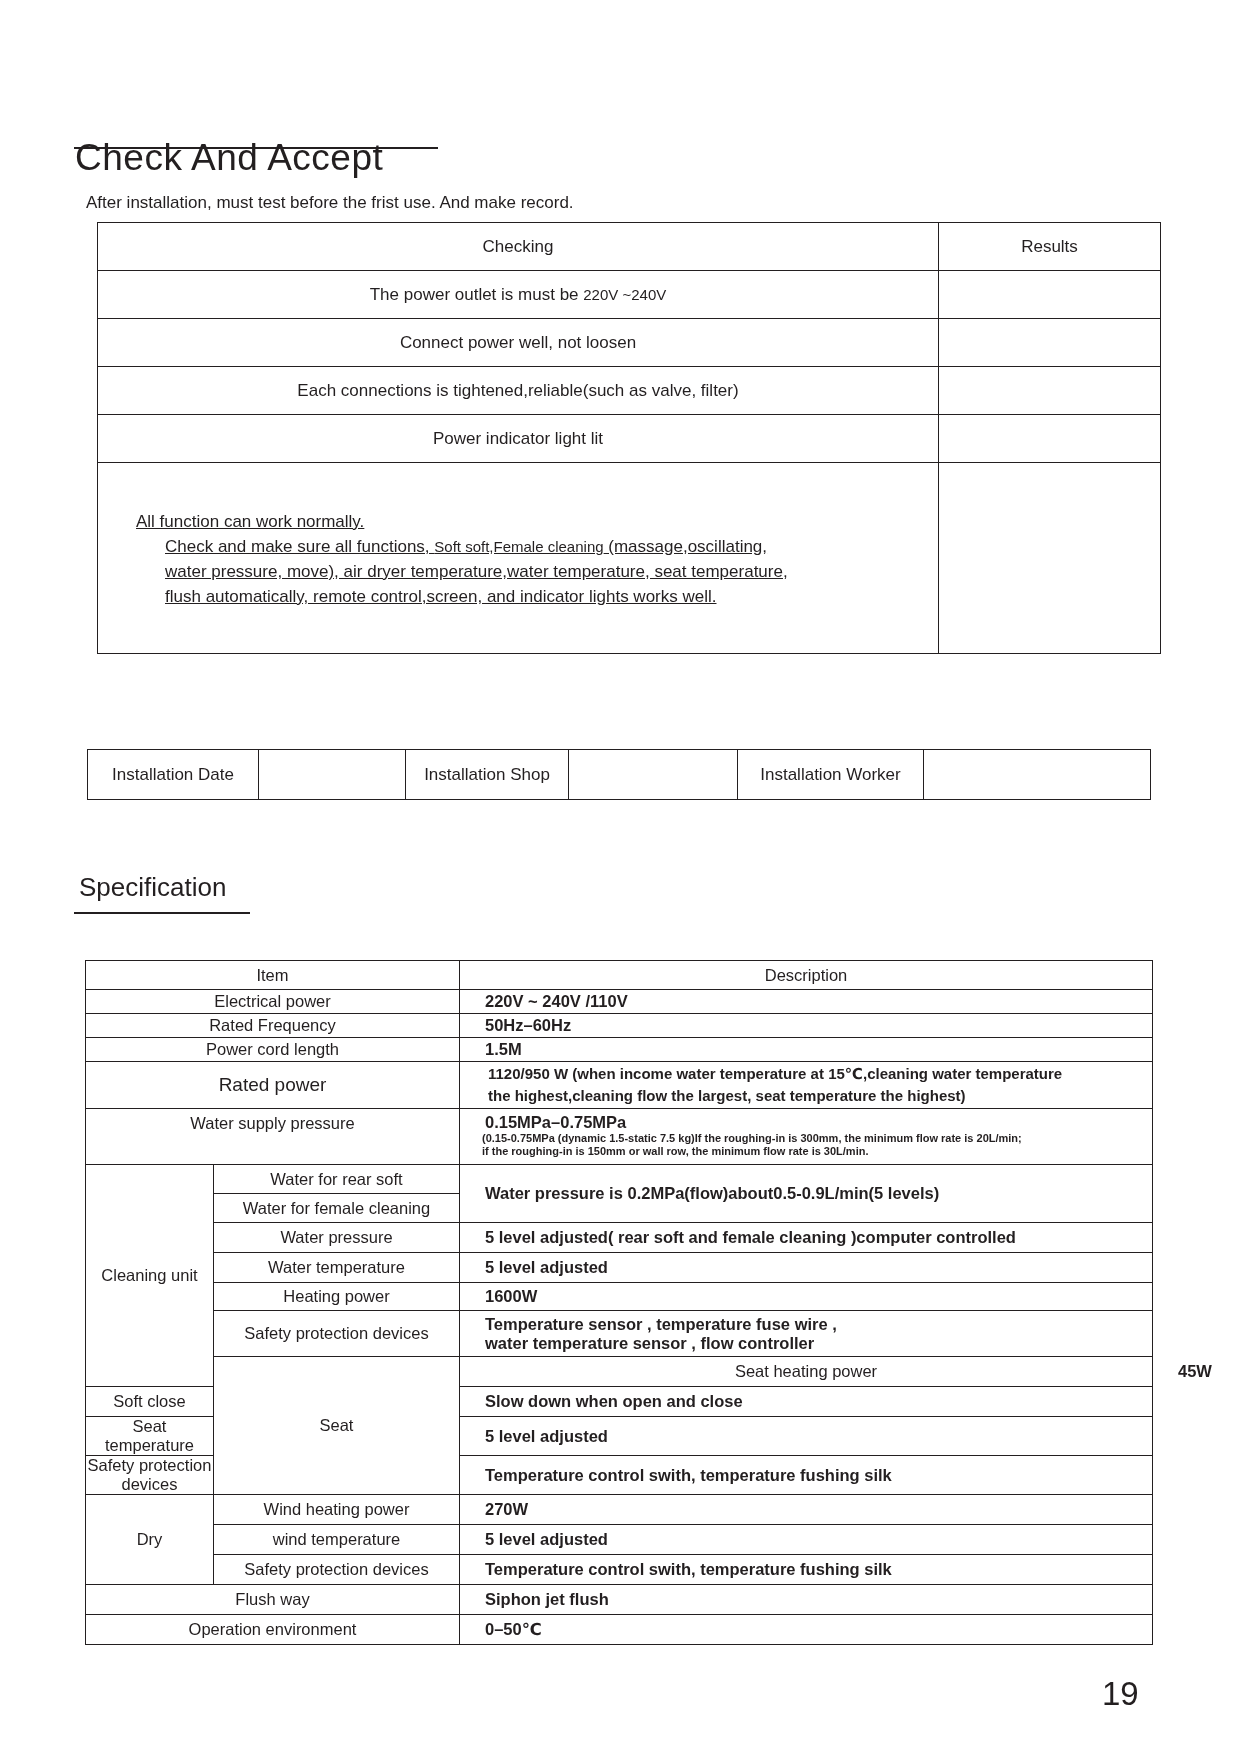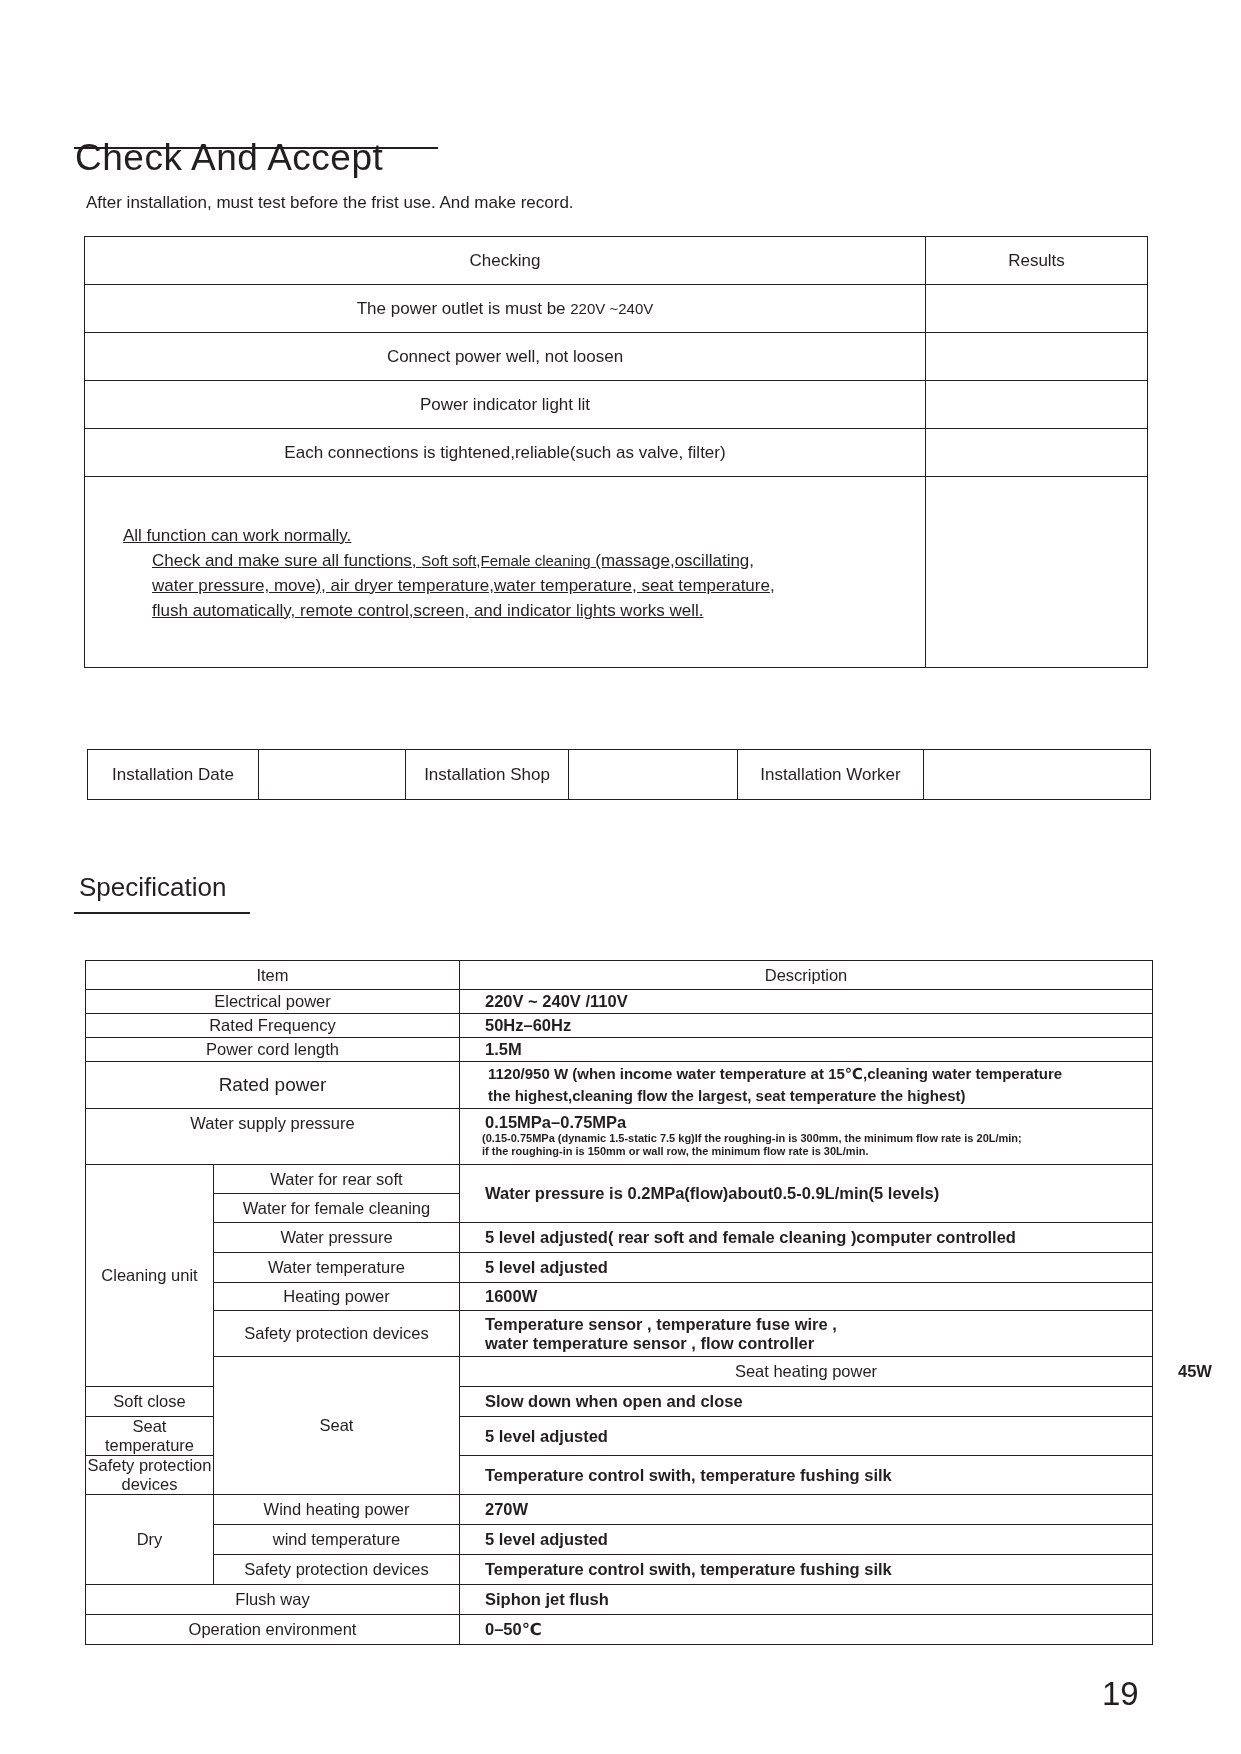--- a/index.html
+++ b/index.html
@@ -6,22 +6,22 @@
   body {
     width: 1241px; height: 1754px; position: relative; overflow: hidden;
     font-family: "Liberation Sans", "DejaVu Sans", sans-serif; color: #231f20;
   }
   .abs { position: absolute; }
   .title1 { left: 75px; top: 96px; font-size: 37px; letter-spacing: 0.5px; margin-top: 41px; }
   .title1-rule { left: 74px; top: 147px; width: 364px; height: 2px; background: #231f20; }
   .intro { left: 86px; top: 193px; font-size: 17px; }
 
   table.check {
-    position: absolute; left: 84px; top: 222px; width: 1063px;
-    border-collapse: collapse; table-layout: fixed; font-size: 17px; margin-top: 14px;
+    position: absolute; left: 97px; top: 222px; width: 1063px;
+    border-collapse: collapse; table-layout: fixed; font-size: 17px;
   }
   table.check td { border: 1.5px solid #231f20; padding: 0; }
   table.check td.c { text-align: center; }
   .ck-head td { height: 47px; }
   .ck-row td { height: 47px; }
   .ck-big td { height: 190px; vertical-align: top; text-decoration: underline; }
   .all-fn { padding: 46px 0 0 38px; font-size: 17px; line-height: 25px; }
   .all-fn .indent { padding-left: 29px; }
   .small { font-size: 15px; }
 
@@ -63,25 +63,25 @@
   </tr>
   <tr class="ck-row">
     <td class="c"><span>The power outlet is must be </span><span class="small"> 220V ~240V</span></td>
     <td></td>
   </tr>
   <tr class="ck-row">
     <td class="c">Connect power well, not loosen</td>
     <td></td>
   </tr>
   <tr class="ck-row">
+    <td class="c">Each connections is tightened,reliable(such as valve, filter)</td>
+    <td></td>
+  </tr>
+  <tr class="ck-row">
     <td class="c">Power indicator light lit</td>
-    <td></td>
-  </tr>
-  <tr class="ck-row">
-    <td class="c">Each connections is tightened,reliable(such as valve, filter)</td>
     <td></td>
   </tr>
   <tr class="ck-big">
     <td>
       <div class="all-fn">
         <div>All function can work normally.</div>
         <div class="indent"><span>Check and make sure all functions, </span><span class="small">Soft soft,Female cleaning</span><span> (massage,oscillating,</span></div>
         <div class="indent">water pressure, move), air dryer temperature,water temperature, seat temperature,</div>
         <div class="indent">flush automatically, remote control,screen, and indicator lights works well.</div>
       </div>

